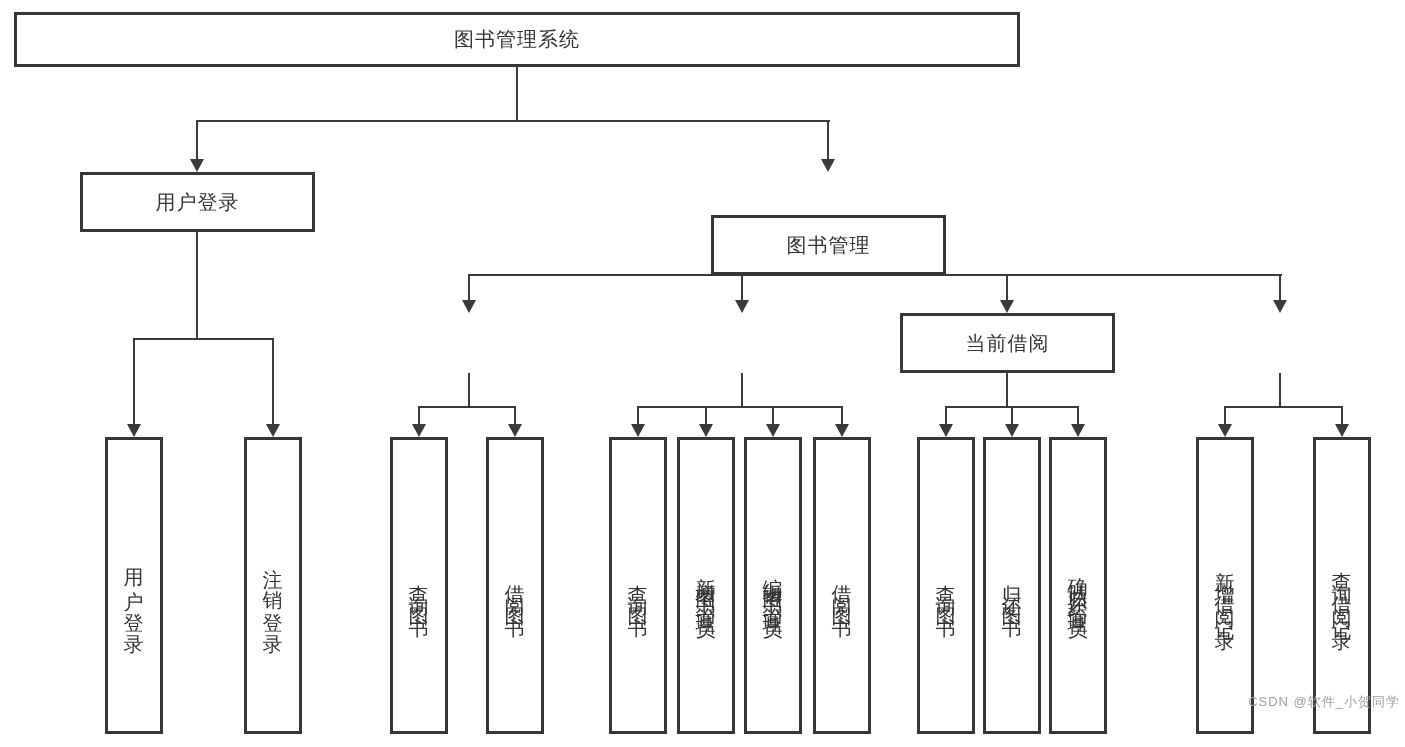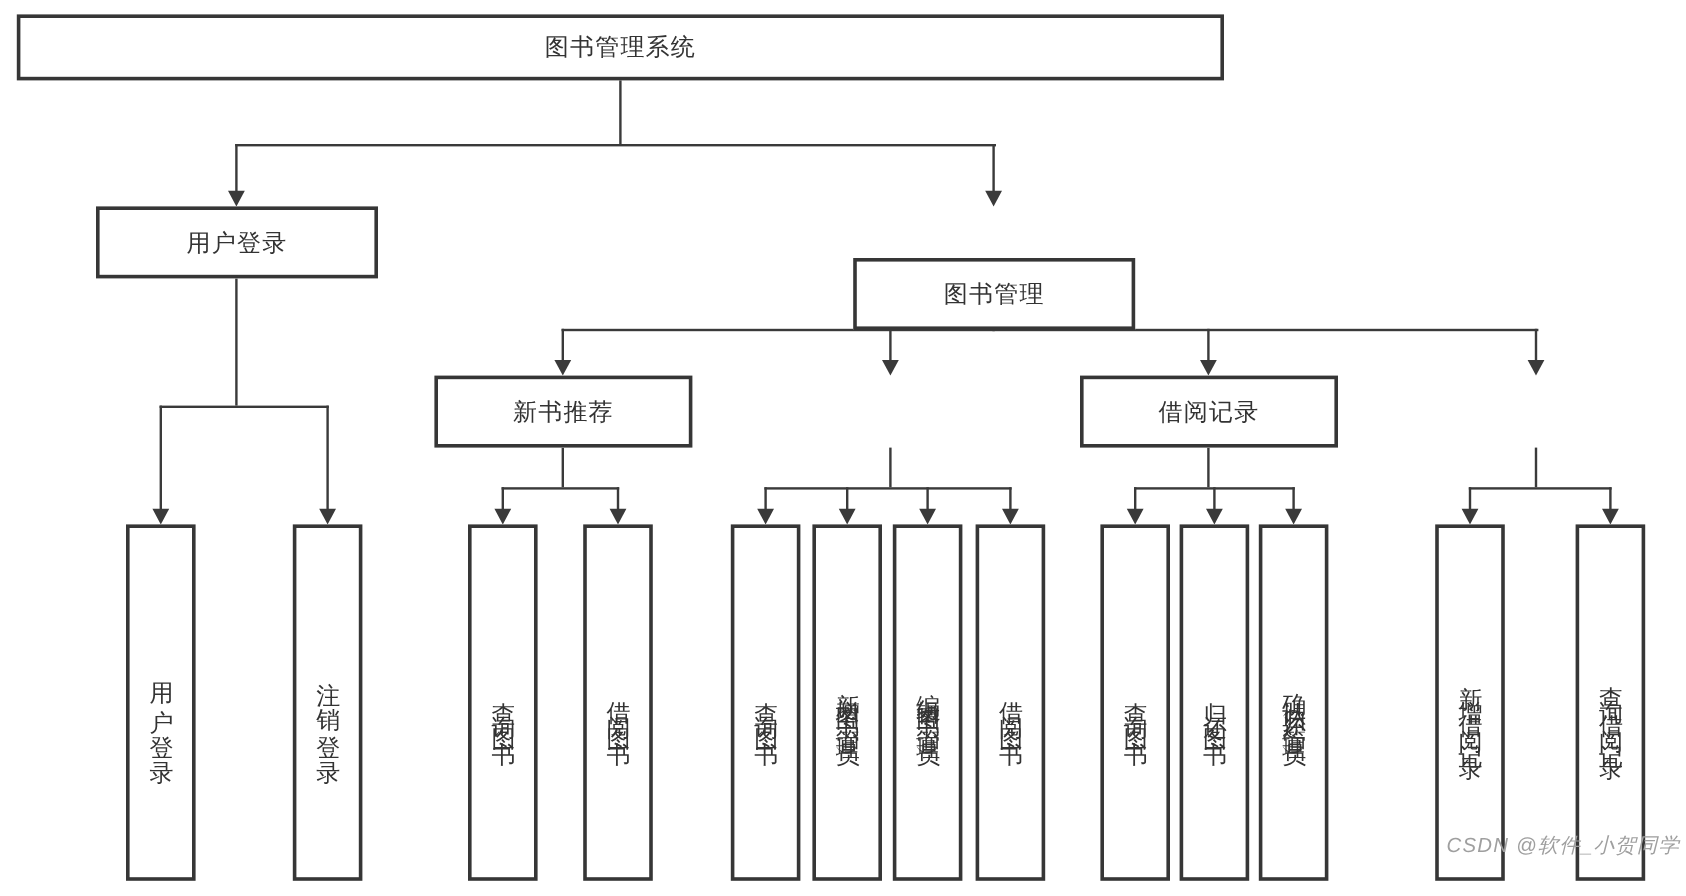--- a/index.html
+++ b/index.html
@@ -46,25 +46,24 @@
   .hline{position:absolute;height:2px;background:var(--line);}
   .ahead{
     position:absolute;width:0;height:0;
     border-left:7px solid transparent;
     border-right:7px solid transparent;
     border-top:13px solid var(--line);
   }
   .watermark{
     position:absolute;
     right:5px;top:693px;
-    font-size:17px;
+    font-size:13px;
     color:var(--wm);
     letter-spacing:1px;
     white-space:nowrap;
-    font-style:italic;
   }
 </style>
 </head>
 <body>
 
 <div class="canvas">
 
   <div class="box hbox root">
     <span>图书管理系统</span>
   </div>
@@ -131,25 +130,22 @@
     <div class="ahead" style="left:1335px;top:424px;"></div>
   </div>
 
   <div class="box hbox" style="left:80px;top:172px;width:235px;height:60px;">
     <span>用户登录</span>
   </div>
   <div class="box hbox" style="left:711px;top:172px;width:235px;height:60px;margin-top:43px;">
     <span>图书管理</span>
   </div>
 
-  <div class="box hbox" style="left:362px;top:313px;width:215px;height:60px;">
-    <span>新书推荐</span>
-  </div>
   <div class="box hbox" style="left:900px;top:313px;width:215px;height:60px;">
-    <span>借阅记录</span>
+    <span>当前借阅</span>
   </div>
 
   <div class="box leaf" style="left:105px;">
     <span class="vtext ls-a">用户登录</span>
   </div>
   <div class="box leaf" style="left:244px;">
     <span class="vtext ls-a">注销登录</span>
   </div>
 
   <div class="box leaf" style="left:390px;">

